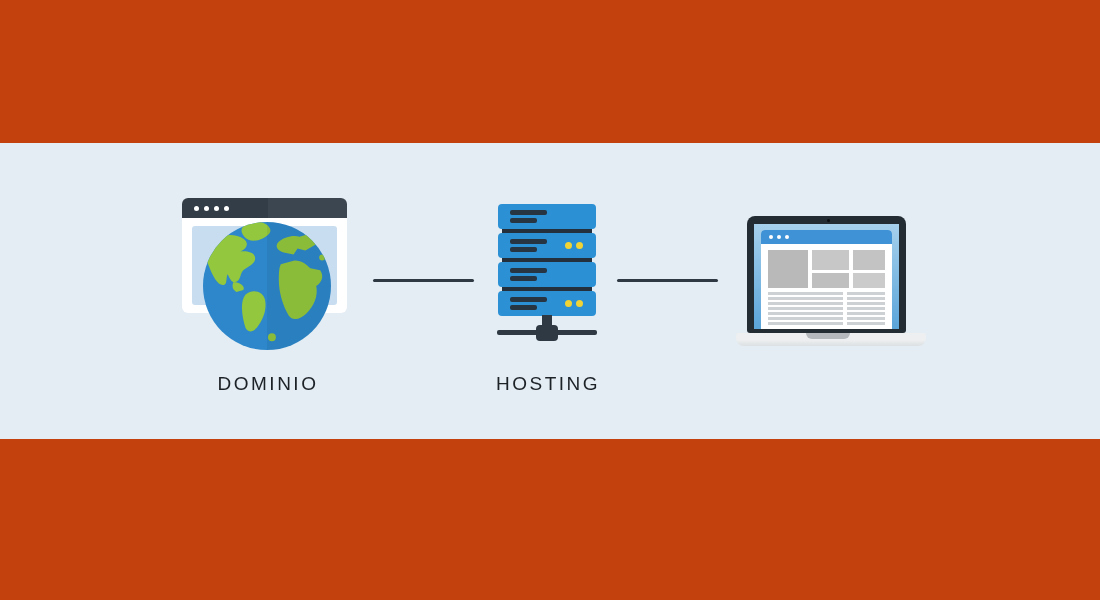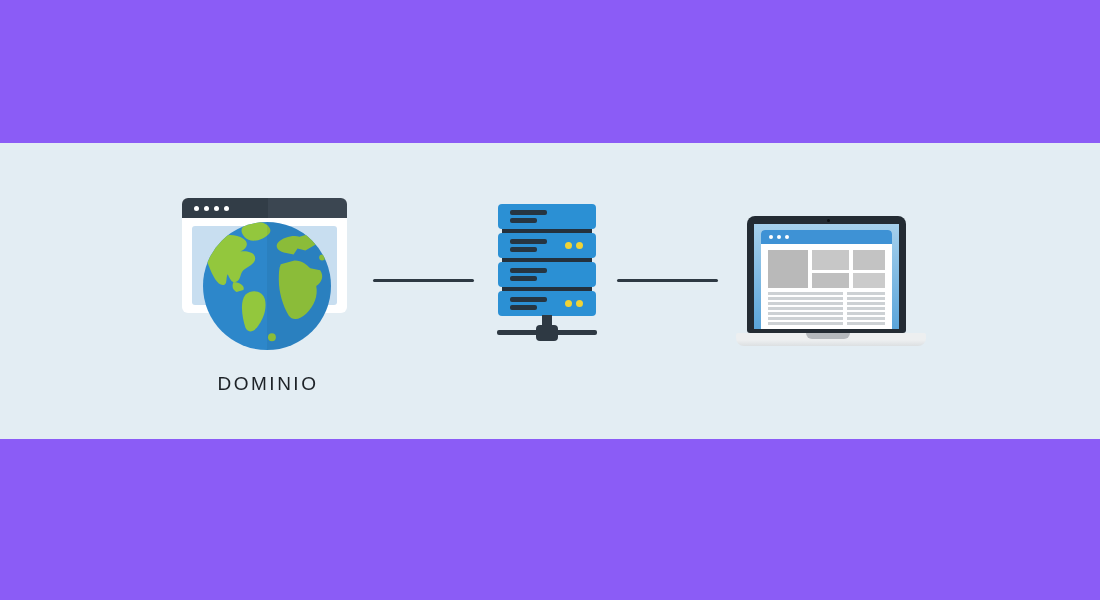--- a/index.html
+++ b/index.html
@@ -1,17 +1,17 @@
 <!DOCTYPE html>
 <html style="--band: #e3edf3; --ink: #1d2227; --dark: #2e3943; --browser-header: #323d47; --panel: #c8def0; --ocean: #2d87ca; --land: #93c73d; --server-blue: #2b90d4; --server-dark: #24313d; --dot-yellow: #f0d335; --bezel: #232b33; --screen-blue: #5ba5da; --card-header: #3e92d5; --block-gray: #bfbfbf; --line-gray: #cdd1d4; --base-gray: #e6e8ea; --notch-gray: #b5b9bd;"><head>
 <meta charset="utf-8">
 <style>
   html,body{margin:0;padding:0;background:#ffffff;}
   .canvas{
-    position:relative;width:1100px;height:600px;background:#8b5cf6;
+    position:relative;width:1100px;height:600px;background:#c2410c;
     overflow:hidden;font-family:"Liberation Sans",sans-serif;
   }
   .band{position:absolute;left:0;top:143px;width:1100px;height:296px;background:var(--band);}
 
   
   .node-label{
     position:absolute;top:373px;width:200px;text-align:center;
     font-size:19px;letter-spacing:2.5px;color:var(--ink);font-weight:400;
   }
   .label-domain{left:168px;}
@@ -131,20 +131,21 @@
         <i class="l1"></i>
         <i class="l2"></i>
         <b class="d1"></b>
         <b class="d2"></b>
       </div>
     <div class="server-stem"></div>
     <div class="server-basebar"></div>
     <div class="server-node"></div>
   </div>
 
+  <div class="node-label label-hosting">HOSTING</div>
 
   <div class="connector connector-right"></div>
 
   <div class="laptop-bezel"></div>
   <div class="laptop-camera"></div>
   <div class="laptop-screen"></div>
   <div class="webpage">
     <div class="webpage-header">
       <i></i>
       <i></i>

